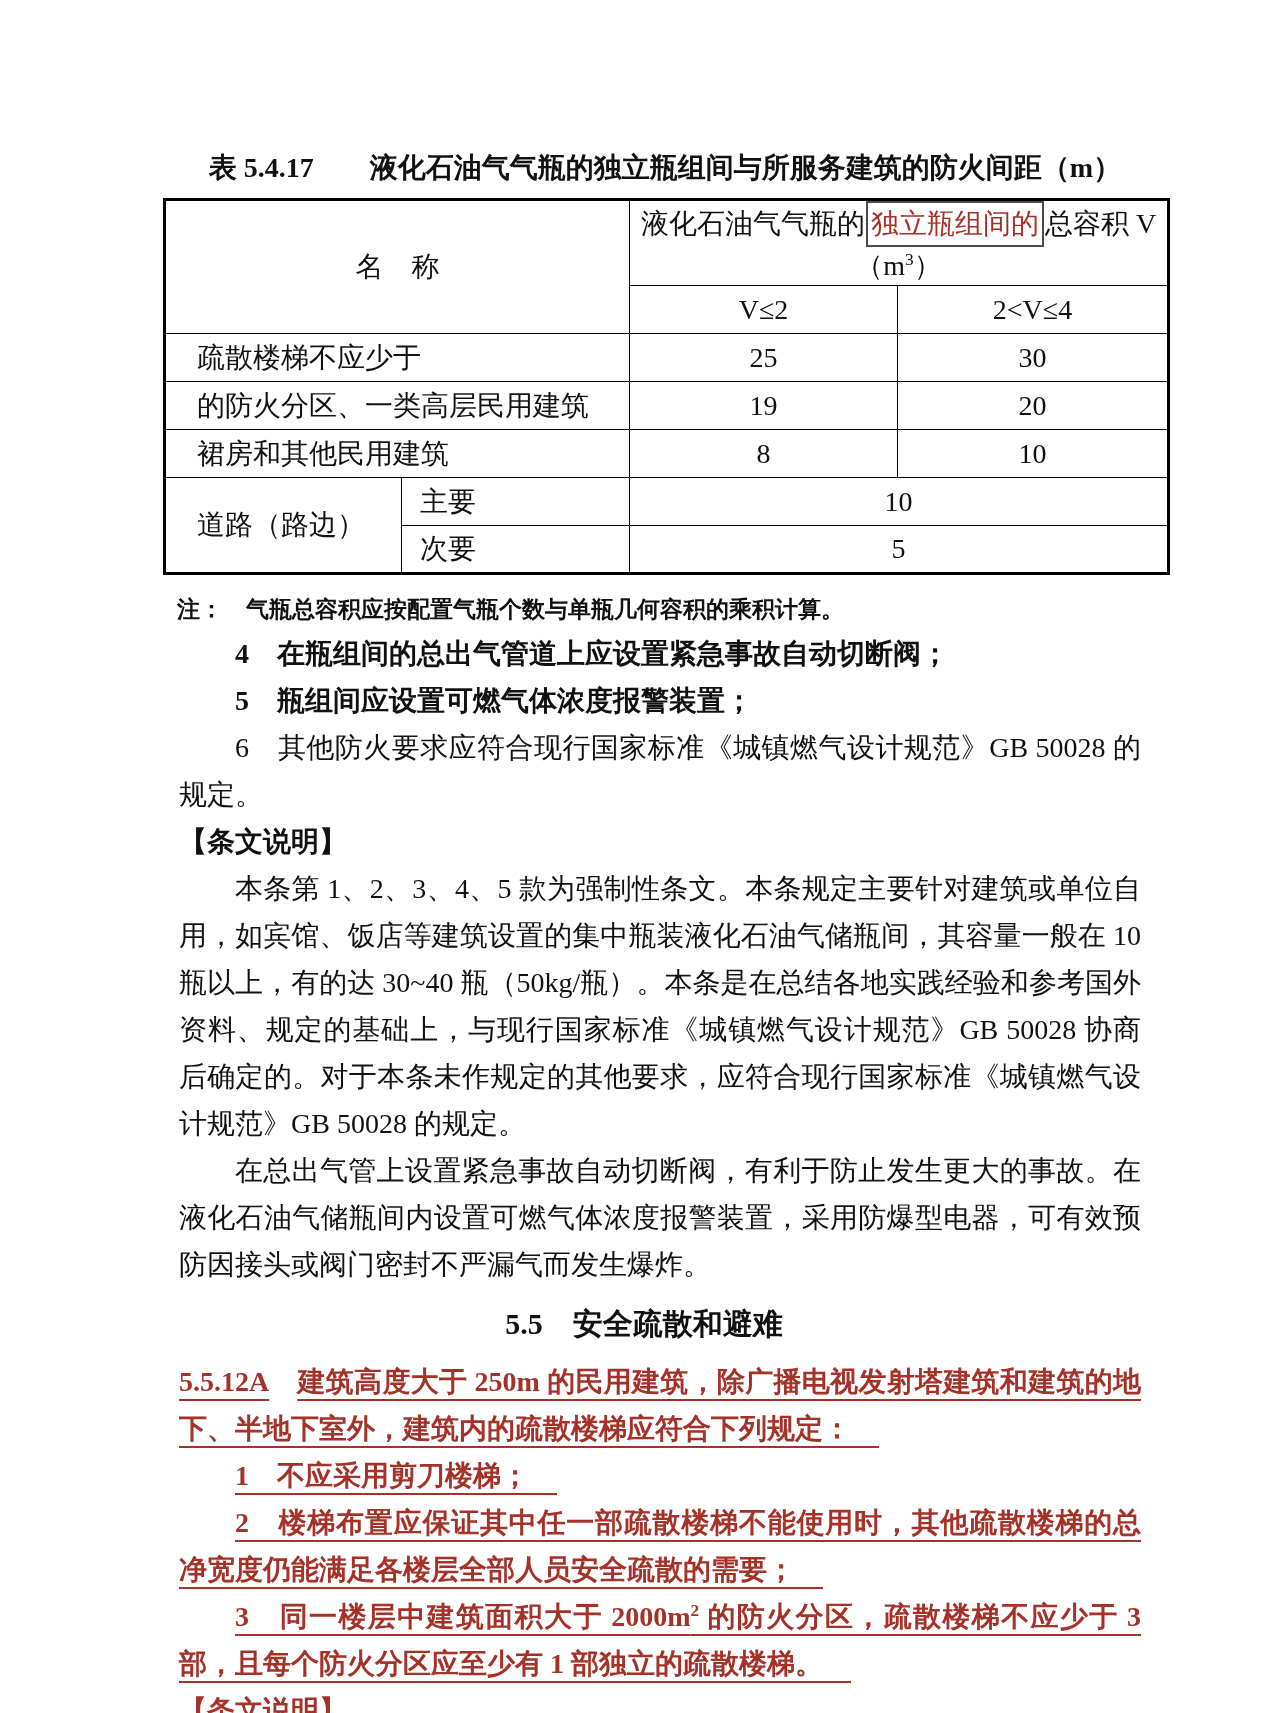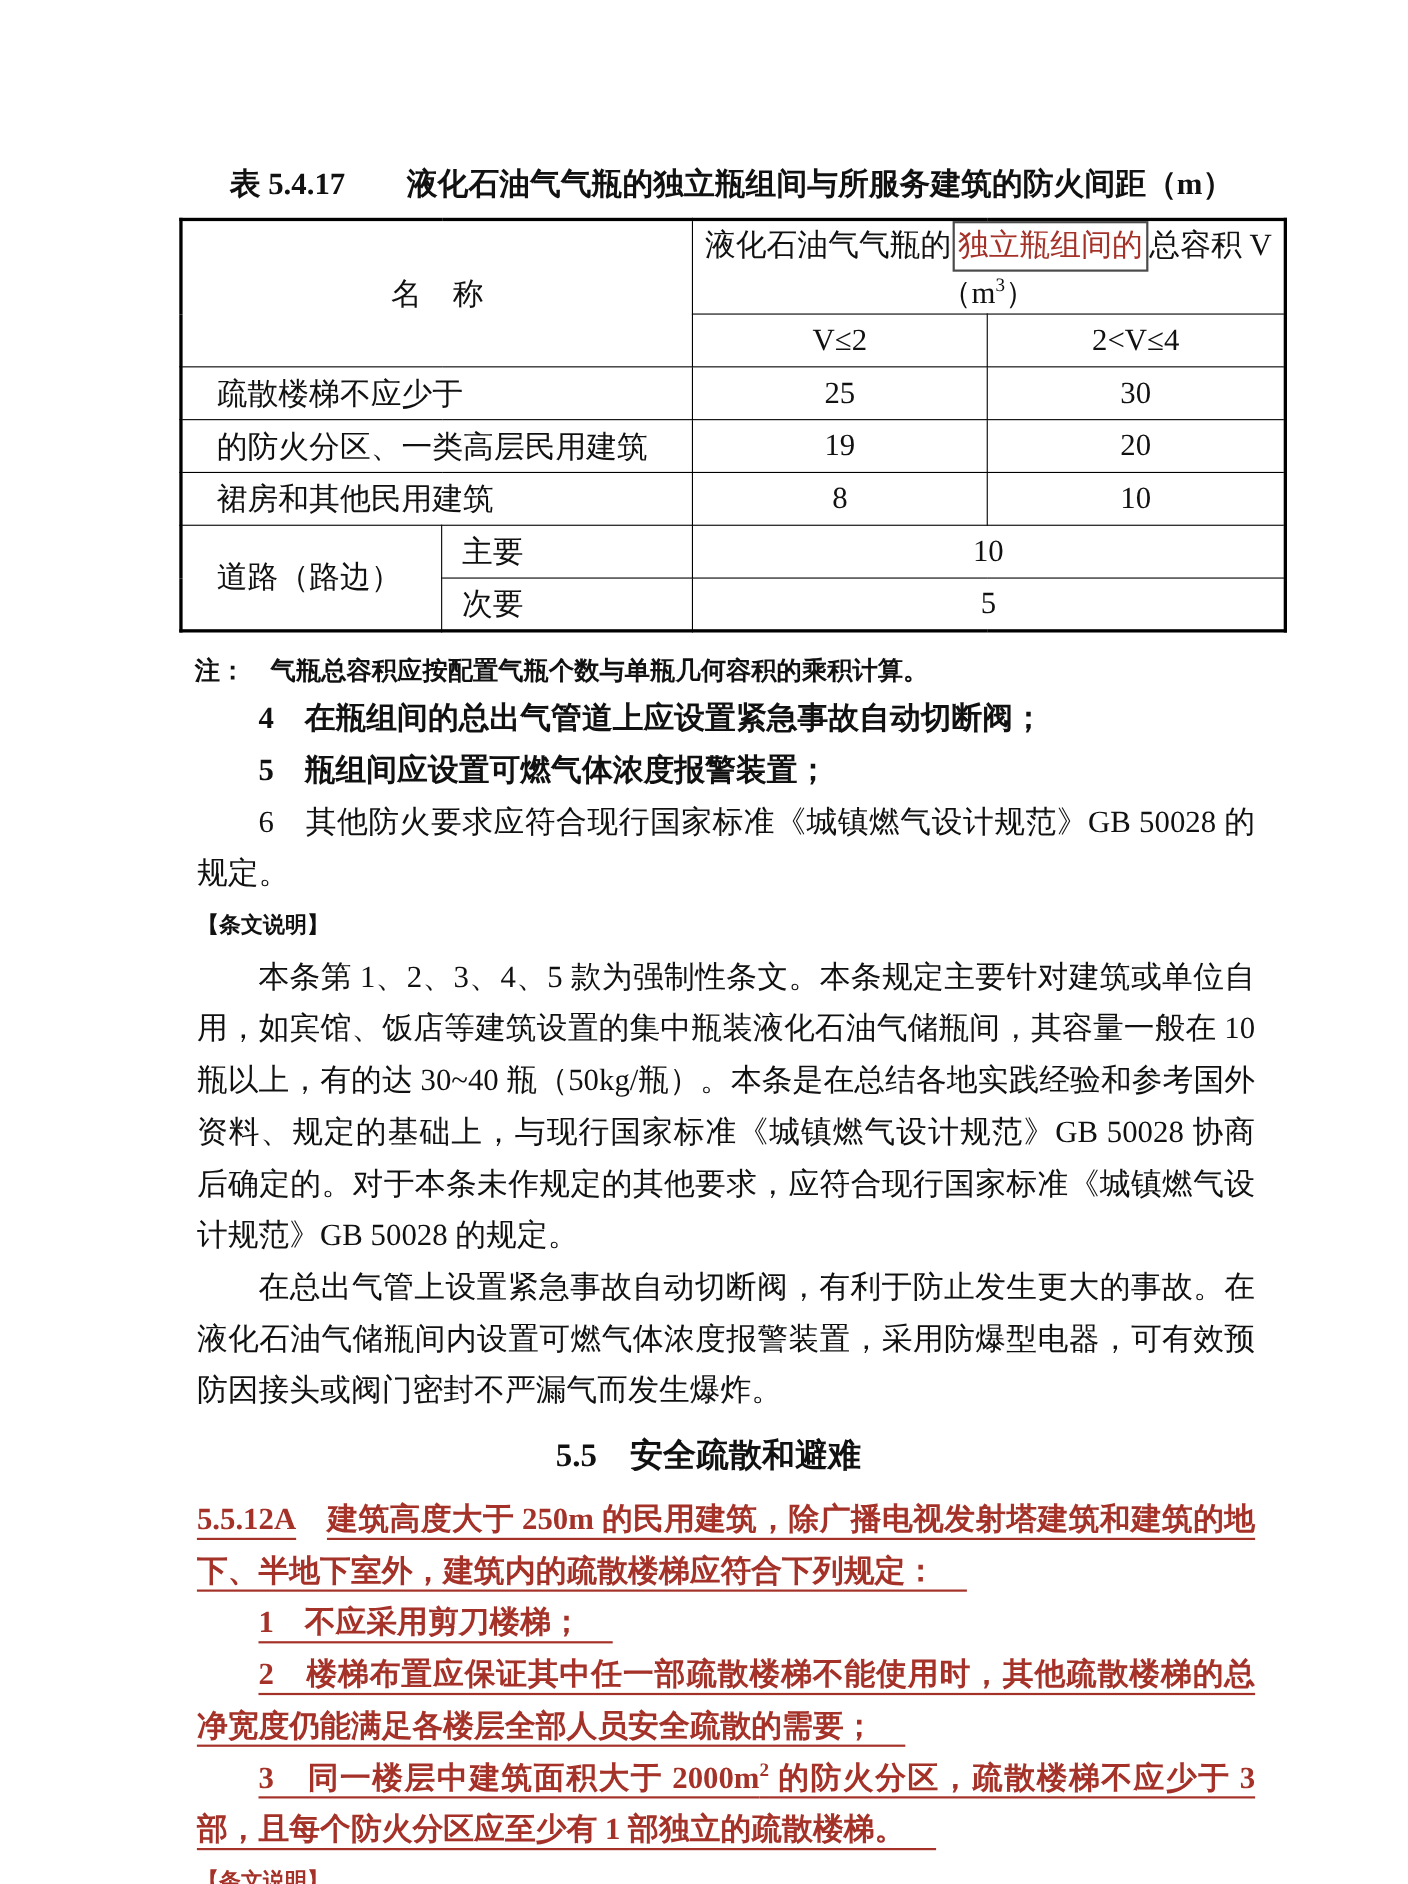--- a/index.html
+++ b/index.html
@@ -67,21 +67,21 @@
     text-align: justify;
   }
   .bold { font-weight: bold; }
   .para {
     font-size: 28px;
     line-height: 47px;
     text-indent: 2em;
     text-align: justify;
   }
   .exp-label {
-    font-size: 20px;
+    font-size: 28px;
     font-weight: bold;
     line-height: 47px;
   }
   .section-heading {
     width: 962px;
     text-align: center;
     font-size: 30px;
     font-weight: bold;
     line-height: 48px;
     margin: 12px 0 10px 0;

